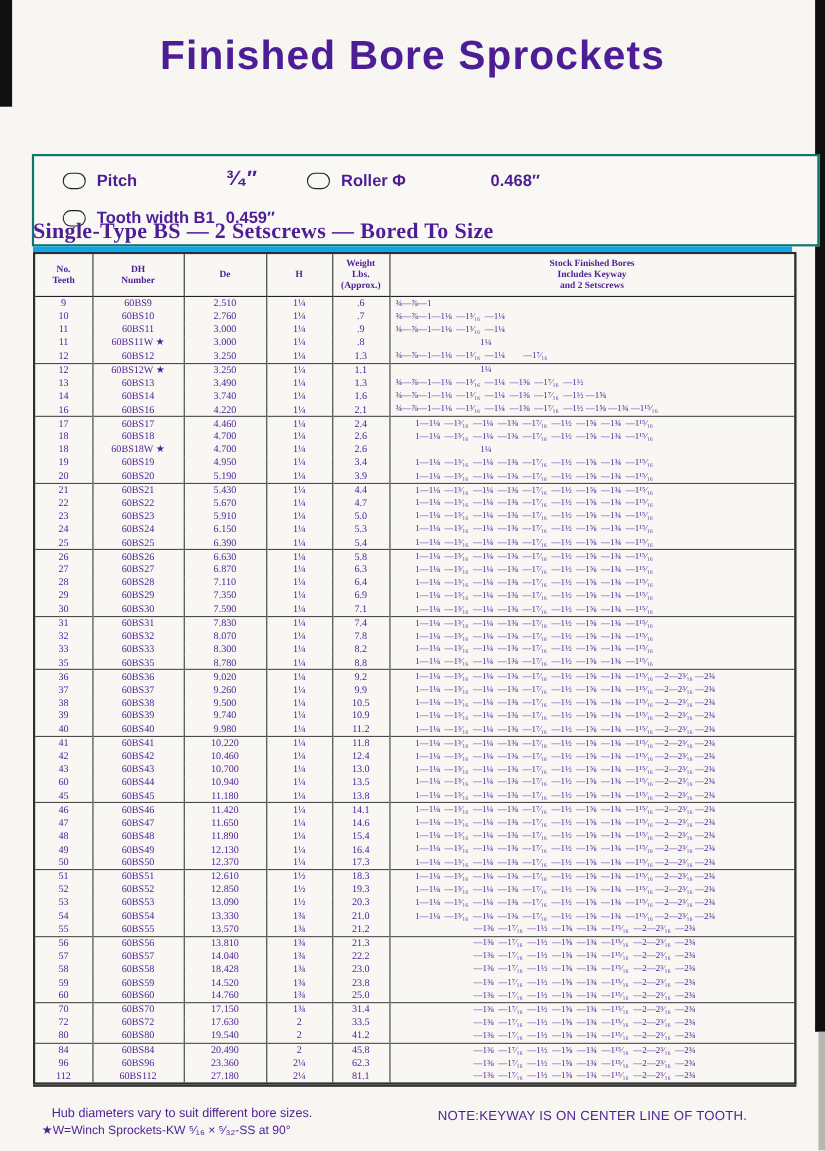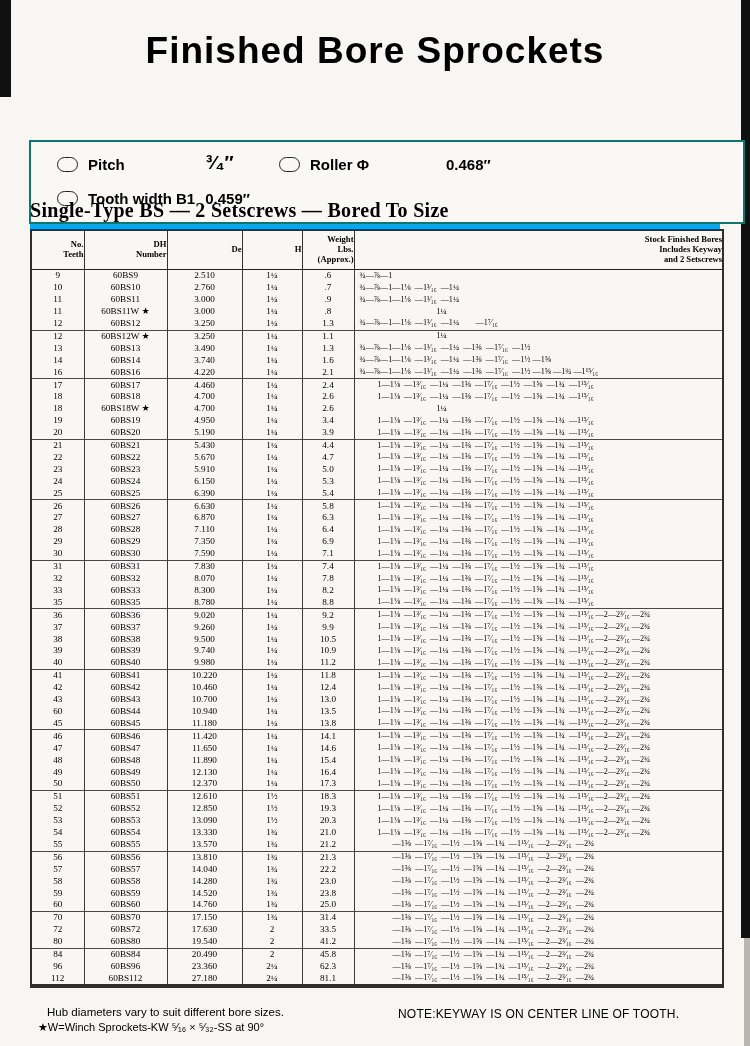--- a/index.html
+++ b/index.html
@@ -1,17 +1,17 @@
 <!DOCTYPE html>
 <html><head>
 <meta charset="utf-8">
 <style>
   html,body{margin:0;padding:0;}
   .page{position:relative;width:750px;height:1046px;background:#f7f6f2;overflow:hidden;
-        font-family:"Liberation Serif",serif;color:#000000;}
+        font-family:"Liberation Serif",serif;color:#4c1d95;}
   .bar{position:absolute;background:#101010;}
   .bar-left{left:0;top:0;width:11px;height:97px;}
   .bar-right{right:0;top:0;width:9px;height:938px;}
   .bar-right2{right:0;top:938px;width:6px;height:108px;background:#b9b6b0;}
 
   .title{position:absolute;top:30px;left:0;width:750px;text-align:center;
          font-family:"Liberation Sans",sans-serif;font-weight:bold;font-size:37px;letter-spacing:1px;}
 
   .specbox{position:absolute;top:116px;left:29px;width:712px;height:80px;border:2px solid #0f766e;background:#f9f8f5;margin-top:24px;}
   .specrow{position:absolute;display:flex;align-items:center;gap:10px;}
@@ -23,30 +23,30 @@
   .heading{position:absolute;top:199px;left:30px;width:690px;
            font-family:"Liberation Serif",serif;font-weight:bold;font-size:20px;
            border-bottom:6px solid #0ea5e9;padding-bottom:2px;letter-spacing:.3px;}
 
   .tablewrap{position:absolute;top:229px;left:30px;width:690px;border:2px solid #2e2e2e;
              box-shadow:0 2px 0 #2e2e2e;background:#f8f7f4;}
   table{border-collapse:collapse;table-layout:fixed;width:690px;}
   col.c-teeth{width:52px;} col.c-dh{width:83px;} col.c-de{width:75px;}
   col.c-h{width:60px;} col.c-wt{width:52px;} col.c-bores{width:368px;}
   th{font-family:"Liberation Serif",serif;font-weight:bold;font-size:8.6px;line-height:1.15;
-     white-space:pre-line;text-align:right;vertical-align:middle;height:38px;padding:0;
+     white-space:pre-line;text-align:center;vertical-align:middle;height:38px;padding:0;
      border-left:1px solid #333;border-bottom:1.5px solid #222;}
   th:first-child{border-left:none;}
   td{height:11.92px;padding:0 1px;text-align:center;vertical-align:middle;
      font-size:9.2px;line-height:1;border-left:1px solid #3c3c3c;}
   td:first-child{border-left:none;}
   tr.grp td{border-top:1px solid #4a4a4a;}
   td.bores{text-align:left;white-space:pre;font-size:8.2px;overflow:hidden;}
   td.ind0{padding-left:5px;} td.ind1{padding-left:23px;}
-  td.ind2{padding-left:38px;} td.ind3{padding-left:82px;}
+  td.ind2{padding-left:76px;} td.ind3{padding-left:82px;}
 
   .footer-left1{position:absolute;top:1006px;left:47px;font-family:"Liberation Sans",sans-serif;font-size:11.5px;}
   .footer-left2{position:absolute;top:1021px;left:38px;font-family:"Liberation Sans",sans-serif;font-size:11px;}
   .footer-note{position:absolute;top:1007px;left:398px;font-family:"Liberation Sans",sans-serif;font-size:12px;letter-spacing:.2px;}
 </style>
 </head>
 <body>
 
 <div class="page">
   <div class="bar bar-left"></div>
@@ -502,21 +502,21 @@
             <td>57</td>
             <td>60BS57</td>
             <td>14.040</td>
             <td>1¾</td>
             <td>22.2</td>
             <td class="bores ind2">—1⅜  —1⁷⁄₁₆  —1½  —1⅝  —1¾  —1¹⁵⁄₁₆  —2—2³⁄₁₆  —2¾</td>
           </tr>
           <tr>
             <td>58</td>
             <td>60BS58</td>
-            <td>14.280</td>
+            <td>18.428</td>
             <td>1¾</td>
             <td>23.0</td>
             <td class="bores ind2">—1⅜  —1⁷⁄₁₆  —1½  —1⅝  —1¾  —1¹⁵⁄₁₆  —2—2³⁄₁₆  —2¾</td>
           </tr>
           <tr>
             <td>59</td>
             <td>60BS59</td>
             <td>14.520</td>
             <td>1¾</td>
             <td>23.8</td>

